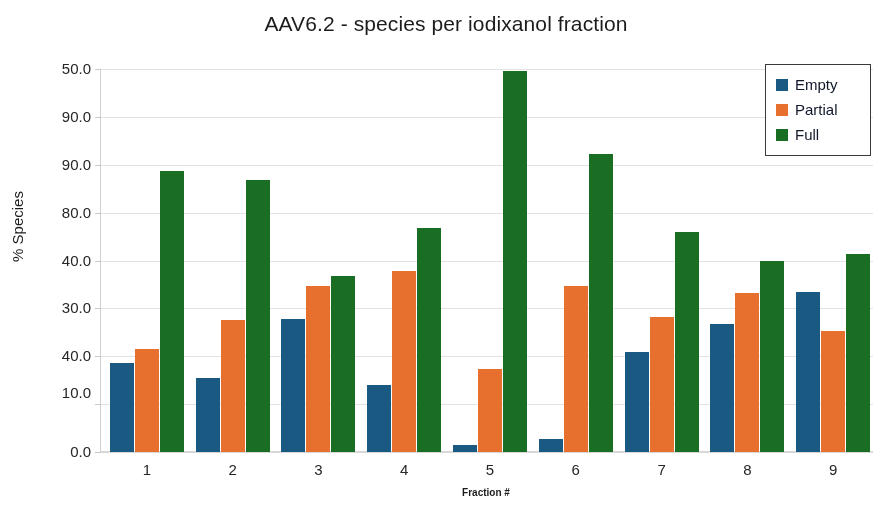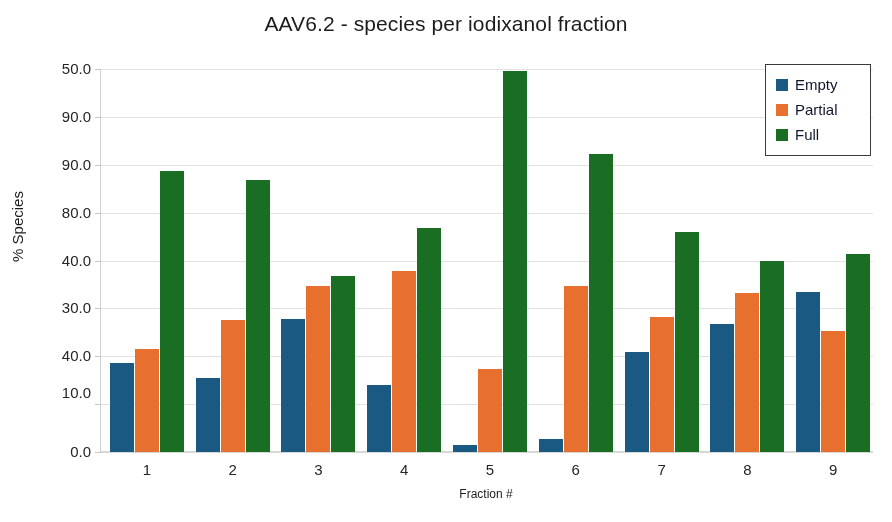--- a/index.html
+++ b/index.html
@@ -119,22 +119,23 @@
     font-size: 15px;
     color: #262626;
   }
 
   #xlabel {
     position: absolute;
     left: 100px;
     top: 487px;
     width: 772px;
     text-align: center;
-    font-size: 12px;
+    font-size: 10px;
     color: #1c1c1c;
+    font-weight: bold;
   }
 
   
   #legend {
     position: absolute;
     left: 765px;
     top: 64px;
     width: 106px;
     border: 1px solid #3a3a3a;
     background: #ffffff;

